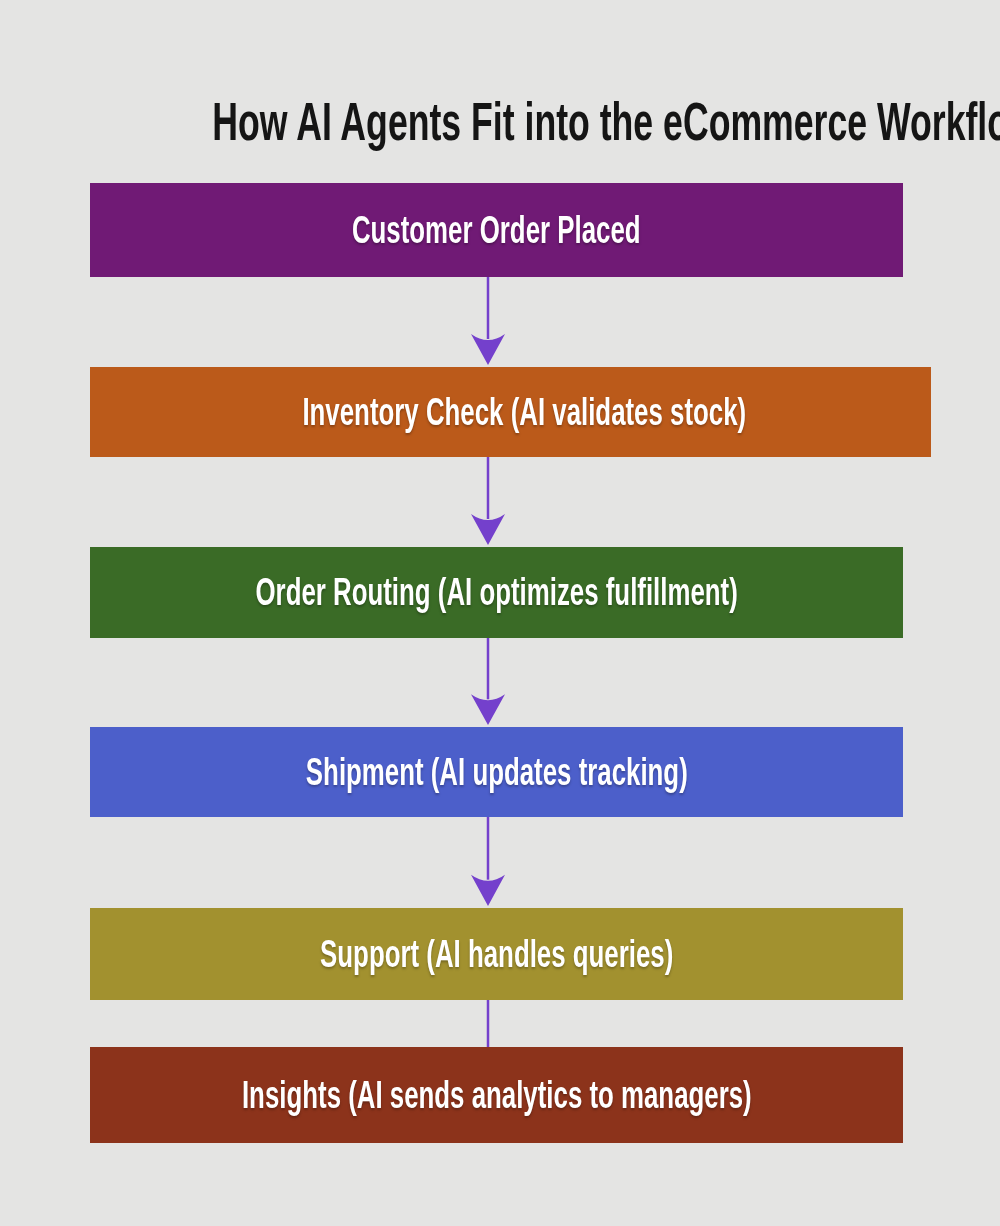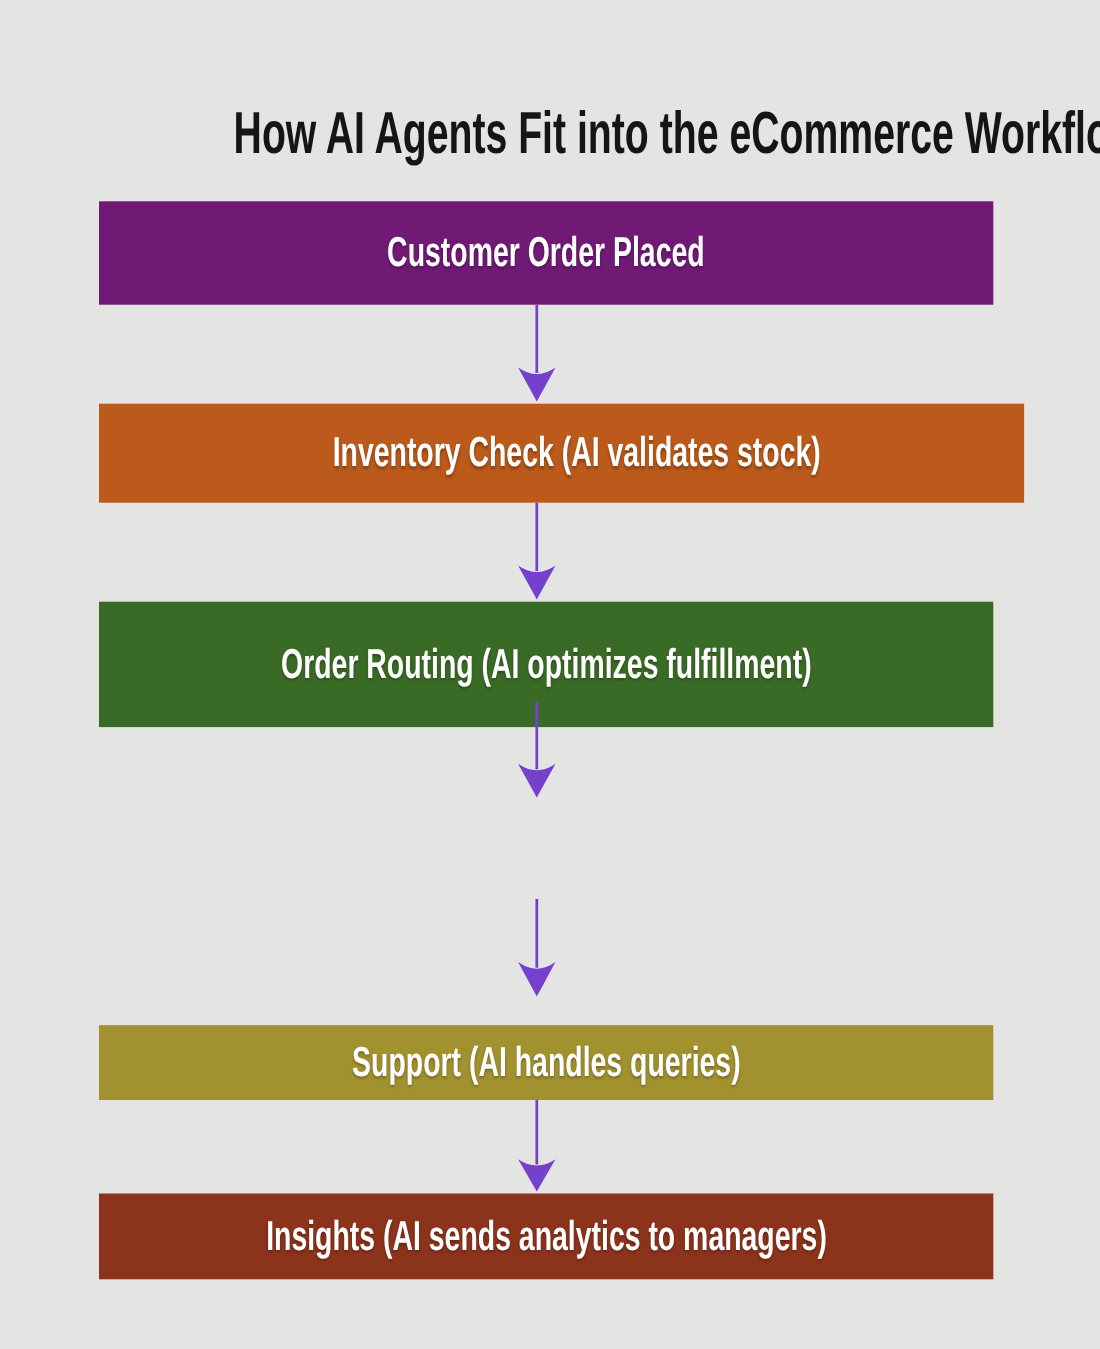--- a/index.html
+++ b/index.html
@@ -60,24 +60,24 @@
     width: 44px;
   }
   .arrow svg {
     display: block;
     width: 100%;
     height: 100%;
   }
   
   #step-0 { top: 183px; height: 94px; }
   #step-1 { top: 367px; height: 90px; padding-left: 28px; }
-  #step-2 { top: 547px; height: 114px; }
+  #step-2 { top: 547px; height: 91px; }
   #step-3 { top: 727px; height: 90px; }
-  #step-4 { top: 932px; height: 68px; }
-  #step-5 { top: 1085px; height: 78px; }
+  #step-4 { top: 908px; height: 92px; }
+  #step-5 { top: 1047px; height: 96px; }
   #arrow-0 { top: 277px; height: 90px; }
   #arrow-1 { top: 457px; height: 90px; }
   #arrow-2 { top: 638px; height: 89px; }
   #arrow-3 { top: 817px; height: 91px; }
   #arrow-4 { top: 1000px; height: 85px; }
 </style>
 </head>
 <body style="background: rgb(228, 228, 227);">
 
 <div class="page">
@@ -110,20 +110,23 @@
     <span class="step-label">Order Routing (AI optimizes fulfillment)</span>
   </div>
 
   <div class="arrow" id="arrow-2" style="color: rgb(116, 64, 204);">
     <svg viewBox="0 0 44 90" preserveAspectRatio="none" aria-hidden="true">
       <line x1="22" y1="0" x2="22" y2="62" stroke="currentColor" stroke-width="2.5"></line>
       <path d="M22 88 L5 57 Q22 69 39 57 Z" fill="currentColor"></path>
     </svg>
   </div>
 
+  <div class="step" id="step-3" style="background-color: rgb(76, 95, 202);">
+    <span class="step-label">Shipment (AI updates tracking)</span>
+  </div>
 
   <div class="arrow" id="arrow-3" style="color: rgb(116, 64, 204);">
     <svg viewBox="0 0 44 90" preserveAspectRatio="none" aria-hidden="true">
       <line x1="22" y1="0" x2="22" y2="62" stroke="currentColor" stroke-width="2.5"></line>
       <path d="M22 88 L5 57 Q22 69 39 57 Z" fill="currentColor"></path>
     </svg>
   </div>
 
   <div class="step" id="step-4" style="background-color: rgb(162, 145, 47);">
     <span class="step-label">Support (AI handles queries)</span>

